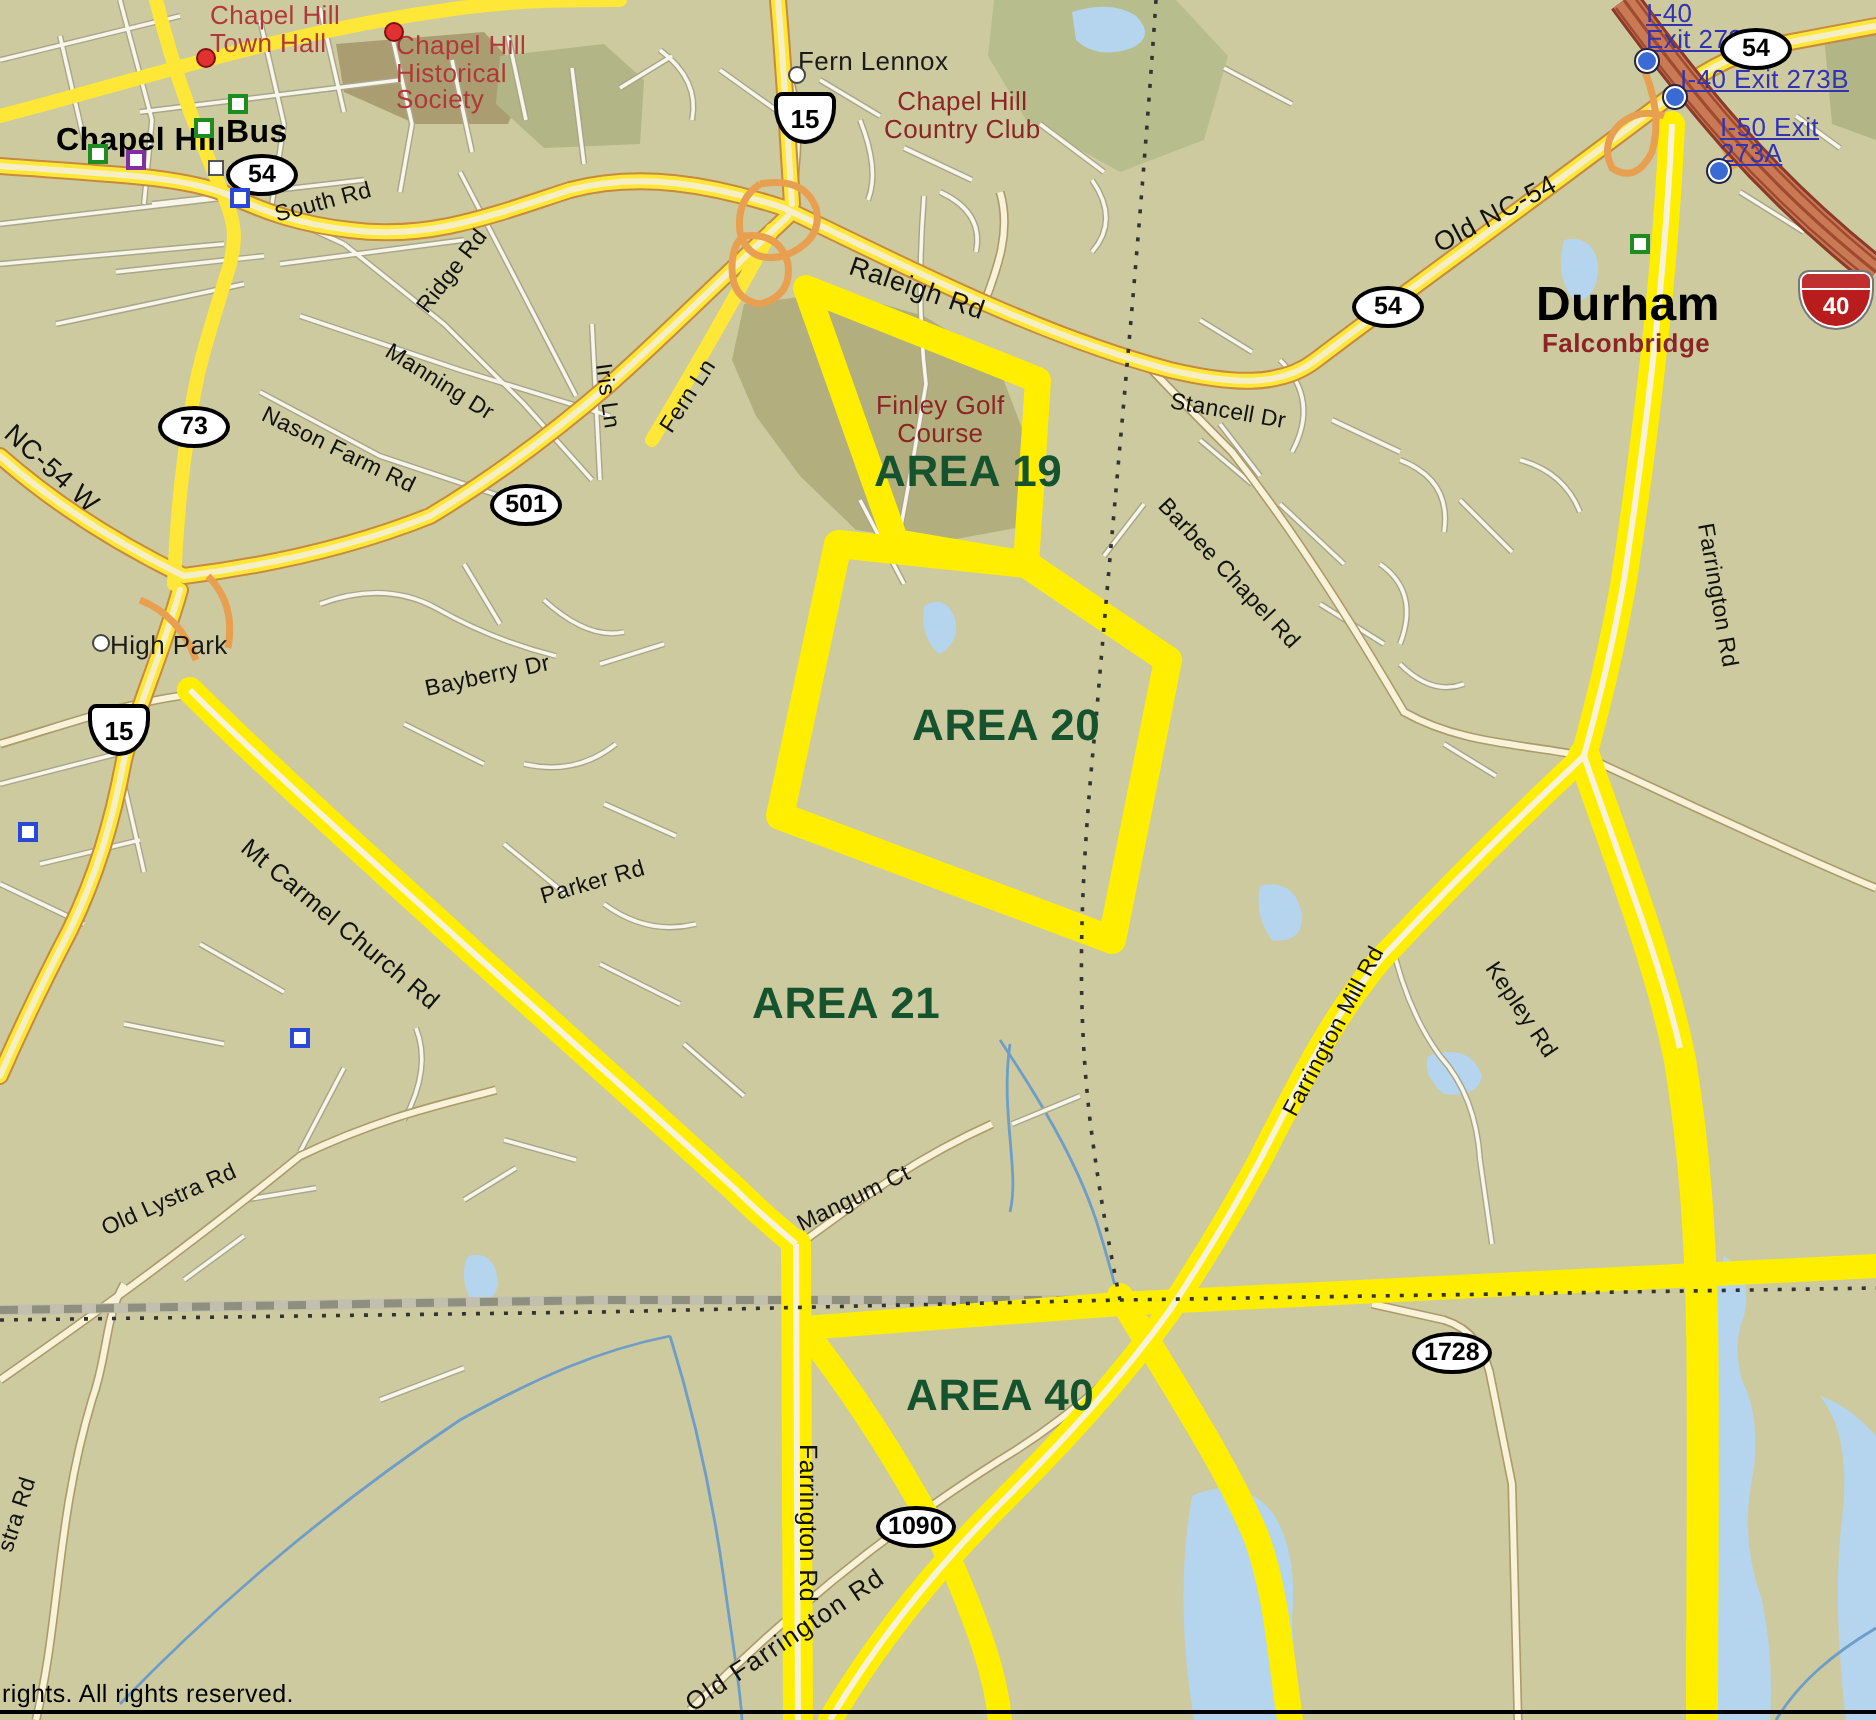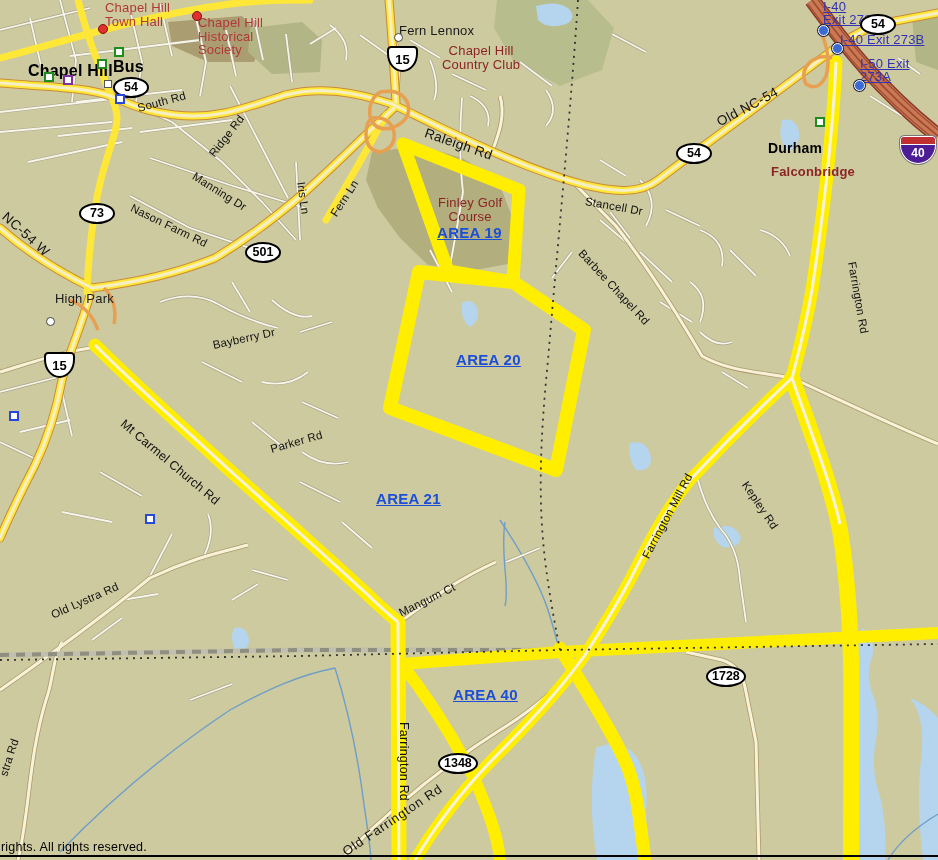--- a/index.html
+++ b/index.html
@@ -5,36 +5,36 @@
   html,body{margin:0;padding:0;background:#888;}
   #stage{position:relative;width:938px;height:860px;overflow:hidden;
          background:#cdcaa0;font-family:"Liberation Sans",sans-serif;cursor:default;}
   #stage svg{position:absolute;left:0;top:0;}
   
   .lbl{position:absolute;white-space:pre-line;line-height:1.04;color:#1c1c1c;
        font-size:11.5px;letter-spacing:.2px;transform-origin:left center;pointer-events:none;}
   .road{font-size:11.5px;color:#111;}
   .road-big{font-size:13.5px;color:#111;letter-spacing:.4px;}
   .city{font-weight:bold;font-size:16px;color:#000;letter-spacing:.2px;}
-  .city-big{font-weight:bold;font-size:14px;color:#000;}
+  .city-big{font-weight:bold;font-size:24px;color:#000;}
   .town{font-size:13px;color:#1a1a1a;}
-  .area{font-weight:bold;font-size:15px;color:#1d4ed8;letter-spacing:.3px;text-decoration:underline;}
+  .area{font-weight:bold;font-size:22px;color:#14532d;letter-spacing:.3px;}
   .poi-red{color:#b03838;font-size:13px;line-height:1.05;}
   .poi-maroon{color:#8b2424;font-size:13px;line-height:1.1;text-align:center;}
   .exit{color:#3232b4;font-size:13px;line-height:1.0;text-decoration:underline;}
   .attrib{color:#000;font-size:12.5px;letter-spacing:.2px;}
   .bold{font-weight:bold;padding-left:36px;}
   
   .shield-oval{position:absolute;display:flex;align-items:center;justify-content:center;
       background:#fff;border:2px solid #000;border-radius:50%;height:17px;min-width:24px;
       padding:0 4px;font-weight:bold;font-size:12.5px;color:#000;line-height:1;}
   .shield-us{position:absolute;display:flex;align-items:center;justify-content:center;
       width:27px;height:22px;background:#fff;border:2px solid #000;color:#000;
       border-radius:5px 5px 60% 60% / 5px 5px 85% 85%;font-weight:bold;font-size:13px;}
-  .shield-i40{position:absolute;width:34px;height:26px;background:#4c1d95;
+  .shield-i40{position:absolute;width:34px;height:26px;background:#b91c1c;
       border:1.5px solid #fff;box-shadow:0 0 0 1px #777;overflow:hidden;
       border-radius:5px 5px 55% 55% / 5px 5px 75% 75%;text-align:center;}
   .shield-i40 .band{display:block;height:7px;background:#c03030;border-bottom:1px solid #fff;}
   .shield-i40 .num{display:block;color:#fff;font-weight:bold;font-size:12px;line-height:16px;}
   
   .dot{position:absolute;border-radius:50%;}
   .dot-red{width:8px;height:8px;background:#e03030;border:1px solid #801010;}
   .dot-blue{width:9px;height:9px;background:#3a6ad4;border:1.5px solid #fff;box-shadow:0 0 0 1px #224;}
   .ring{width:7px;height:7px;background:#fff;border:1.5px solid #444;}
   .sq{position:absolute;width:6px;height:6px;background:#fff;}
@@ -256,21 +256,21 @@
   <div class="lbl poi-red" style="left:105px;top:1px">Chapel Hill
 Town Hall</div>
   <div class="lbl poi-red" style="left:198px;top:16px">Chapel Hill
 Historical
 Society</div>
   <div class="lbl city" style="left:28px;top:63px">Chapel Hill</div>
   <div class="lbl city" style="left:113px;top:59px">Bus</div>
   <div class="lbl town" style="left:399px;top:24px">Fern Lennox</div>
   <div class="lbl poi-maroon" style="left:442px;top:44px">Chapel Hill
 Country Club</div>
-  <div class="lbl town" style="left:55px;top:292px">High Park</div>
+  <div class="lbl town" style="left:55px;top:316px">High Park</div>
   <div class="lbl city-big" style="left:768px;top:141px">Durham</div>
   <div class="lbl poi-maroon bold" style="left:735px;top:165px">Falconbridge</div>
   <div class="lbl poi-maroon" style="left:438px;top:196px">Finley Golf
 Course</div>
 
   <div class="lbl area" style="left:437px;top:225px">AREA 19</div>
   <div class="lbl area" style="left:456px;top:352px">AREA 20</div>
   <div class="lbl area" style="left:376px;top:491px">AREA 21</div>
   <div class="lbl area" style="left:453px;top:687px">AREA 40</div>
 
@@ -308,21 +308,21 @@
 </div>
 
 <div>
   <div class="shield-oval" style="left:113px;top:77px">54</div>
   <div class="shield-oval" style="left:79px;top:203px">73</div>
   <div class="shield-oval" style="left:245px;top:242px">501</div>
   <div class="shield-us" style="left:387px;top:46px">15</div>
   <div class="shield-us" style="left:44px;top:352px">15</div>
   <div class="shield-oval" style="left:676px;top:143px">54</div>
   <div class="shield-oval" style="left:860px;top:14px">54</div>
-  <div class="shield-oval" style="left:438px;top:753px">1348</div>
+  <div class="shield-oval" style="left:438px;top:753px">1090</div>
   <div class="shield-oval" style="left:706px;top:666px">1728</div>
   <div class="shield-i40" style="left:900px;top:136px">
     <span class="band"></span>
     <span class="num">40</span>
   </div>
 </div>
 
 <div>
   <div class="dot dot-red" style="left:98px;top:24px"></div>
   <div class="dot dot-red" style="left:192px;top:11px"></div>

